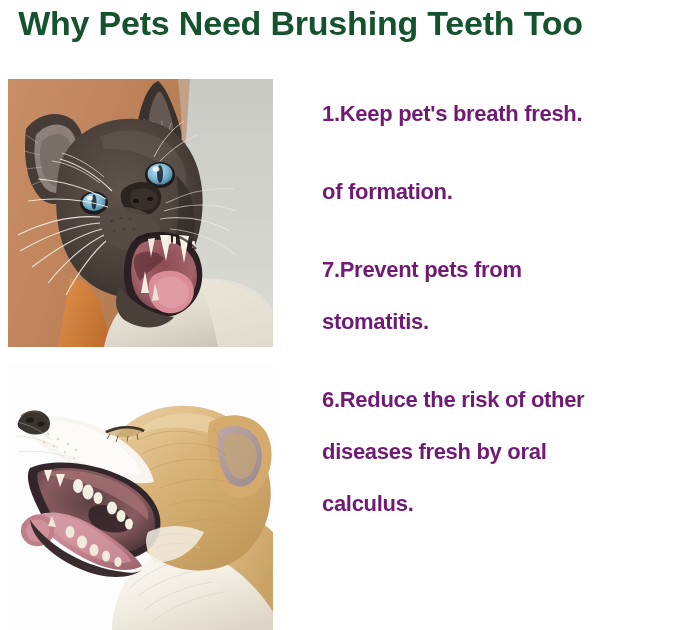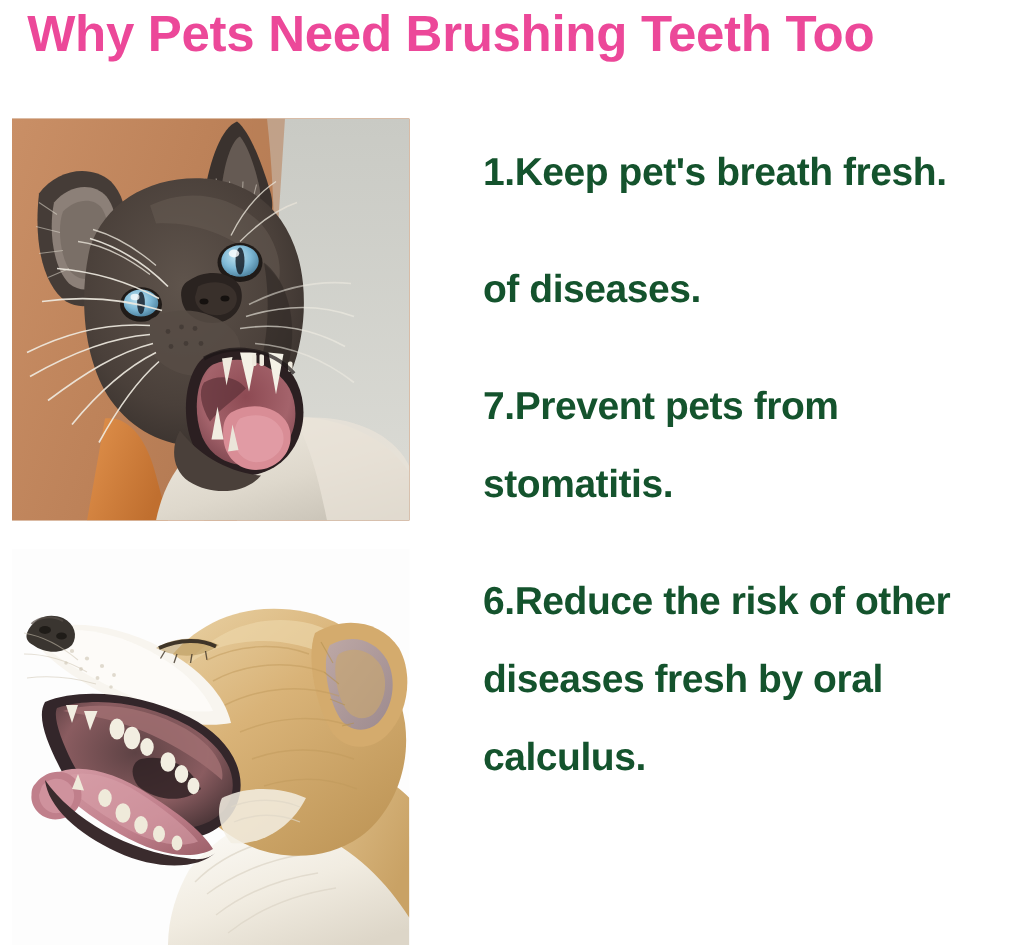--- a/index.html
+++ b/index.html
@@ -18,21 +18,21 @@
   
   #page-title {
     position: absolute;
     left: 0;
     top: 2px;
     width: 601px;
     text-align: center;
     font-size: 34px;
     font-weight: bold;
     letter-spacing: -0.2px;
-    color: #ec4899;
+    color: #14532d;
     line-height: 42px;
     white-space: nowrap;
   }
 
   
   #photo-cat {
     position: absolute;
     left: 8px;
     top: 79px;
     width: 265px;
@@ -56,23 +56,23 @@
     position: absolute;
     left: 322px;
     top: 88px;
     width: 352px;
   }
   .benefit-item {
     margin: 0 0 26px 0;
   }
   .benefit-item:last-child { margin-bottom: 0; }
   .benefit-line {
-    font-size: 26px;
+    font-size: 22px;
     font-weight: bold;
-    color: #14532d;
+    color: #701a75;
     line-height: 52px;
     letter-spacing: -0.3px;
     white-space: nowrap;
   }
 </style>
 </head>
 <body>
 
 <div id="page-title">Why Pets Need Brushing Teeth Too</div>
 
@@ -400,21 +400,21 @@
   </svg>
 </div>
 
 <div id="benefits-list">
 
   <div class="benefit-item">
     <div class="benefit-line">1.Keep pet's breath fresh.</div>
   </div>
 
   <div class="benefit-item">
-    <div class="benefit-line">of diseases.</div>
+    <div class="benefit-line">of formation.</div>
   </div>
 
   <div class="benefit-item">
     <div class="benefit-line">7.Prevent pets from</div>
     <div class="benefit-line">stomatitis.</div>
   </div>
 
   <div class="benefit-item">
     <div class="benefit-line">6.Reduce the risk of other</div>
     <div class="benefit-line"> diseases fresh by oral</div>

